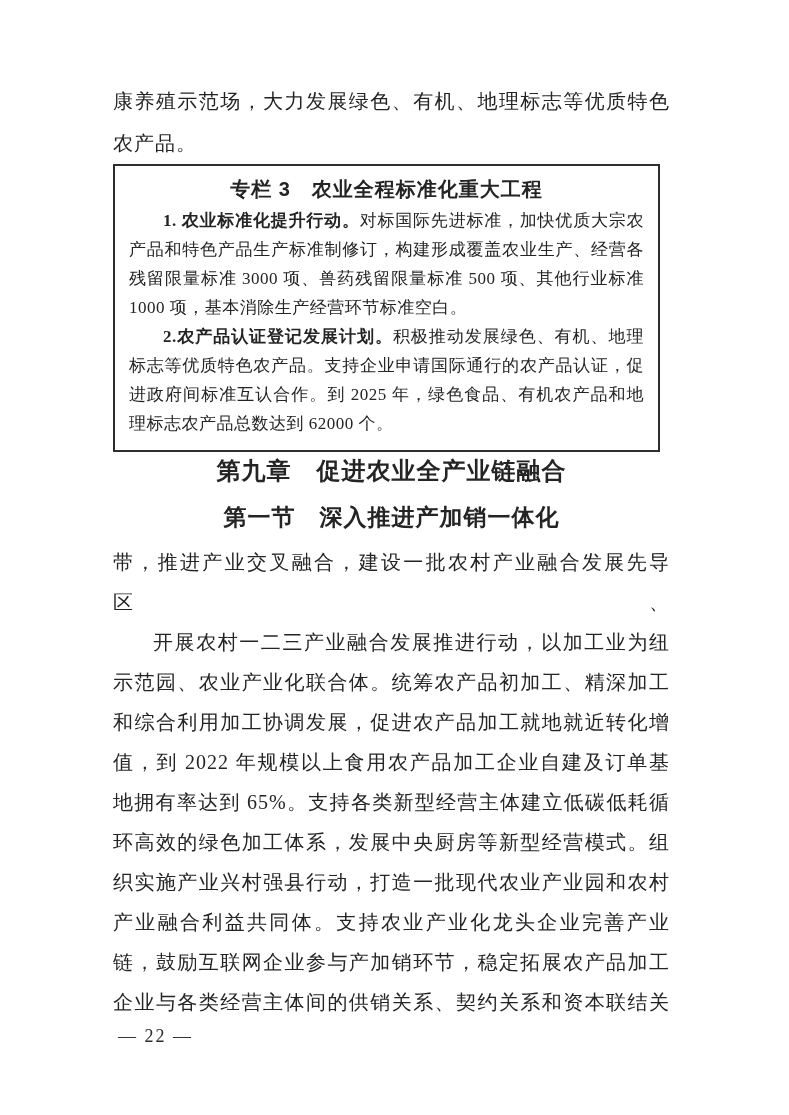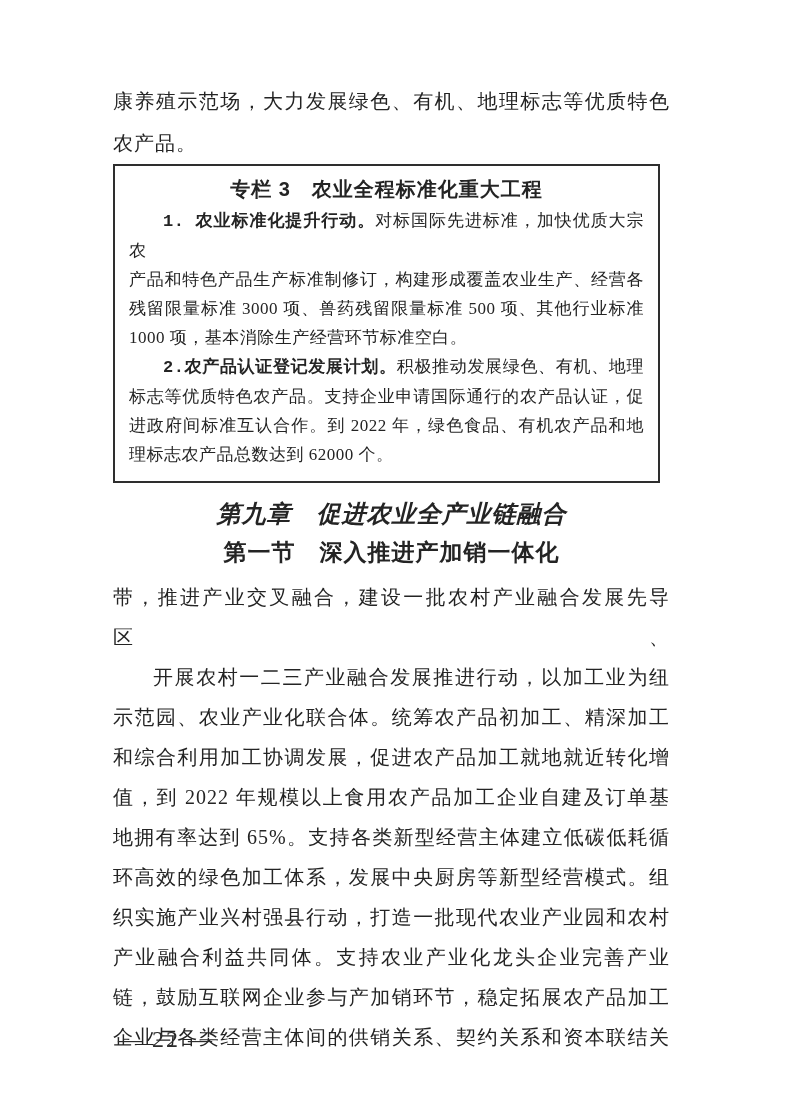--- a/index.html
+++ b/index.html
@@ -59,40 +59,40 @@
     font-size: 17px;
     line-height: 29px;
     text-align: justify;
     text-align-last: justify;
     letter-spacing: 0.5px;
   }
   .box-line.indent { text-indent: 2em; }
   .box-line.lastline { text-align-last: left; }
   .box-lead {
     font-weight: bold;
-    font-family: Liberation Mono, monospace;
+    font-family: Liberation Serif, serif;
   }
   
   .chapter-heading, .section-heading {
     font-family: "Liberation Sans", "DejaVu Sans", sans-serif;
     font-weight: bold;
     text-align: center;
     font-size: 24px;
     line-height: 38px;
     margin: 0;
     letter-spacing: 1px;
   }
-  .chapter-heading { margin-top: 12px; font-style: italic; }
-  .section-heading { font-size: 23px; margin-top: 0; margin-bottom: 6px; }
+  .chapter-heading { margin-top: 0; }
+  .section-heading { font-size: 23px; margin-top: 8px; margin-bottom: 6px; }
   
   .page-number {
     position: absolute;
     left: 118px;
     top: 1026px;
-    font-size: 24px;
+    font-size: 18px;
     letter-spacing: 2px;
     color: #2b2b2b;
     font-family: "Liberation Serif", "DejaVu Serif", serif;
   }
 </style>
 </head>
 <body>
 
 <div class="page">
   <div class="content">
@@ -112,21 +112,21 @@
         <div class="box-line">产品和特色产品生产标准制修订，构建形成覆盖农业生产、经营各</div>
         <div class="box-line">残留限量标准 3000 项、兽药残留限量标准 500 项、其他行业标准</div>
         <div class="box-line lastline">1000 项，基本消除生产经营环节标准空白。</div>
       </div>
 
       <div class="box-item">
         <div class="box-line indent">
           <span class="box-lead">2.农产品认证登记发展计划。</span><span>积极推动发展绿色、有机、地理</span>
         </div>
         <div class="box-line">标志等优质特色农产品。支持企业申请国际通行的农产品认证，促</div>
-        <div class="box-line">进政府间标准互认合作。到 2022 年，绿色食品、有机农产品和地</div>
+        <div class="box-line">进政府间标准互认合作。到 2025 年，绿色食品、有机农产品和地</div>
         <div class="box-line lastline">理标志农产品总数达到 62000 个。</div>
       </div>
     </div>
 
     <h2 class="chapter-heading">第九章　促进农业全产业链融合</h2>
     <h3 class="section-heading">第一节　深入推进产加销一体化</h3>
 
     <div class="para body-para">
       <div class="line">带，推进产业交叉融合，建设一批农村产业融合发展先导区、</div>
       <div class="line indent">开展农村一二三产业融合发展推进行动，以加工业为纽</div>

